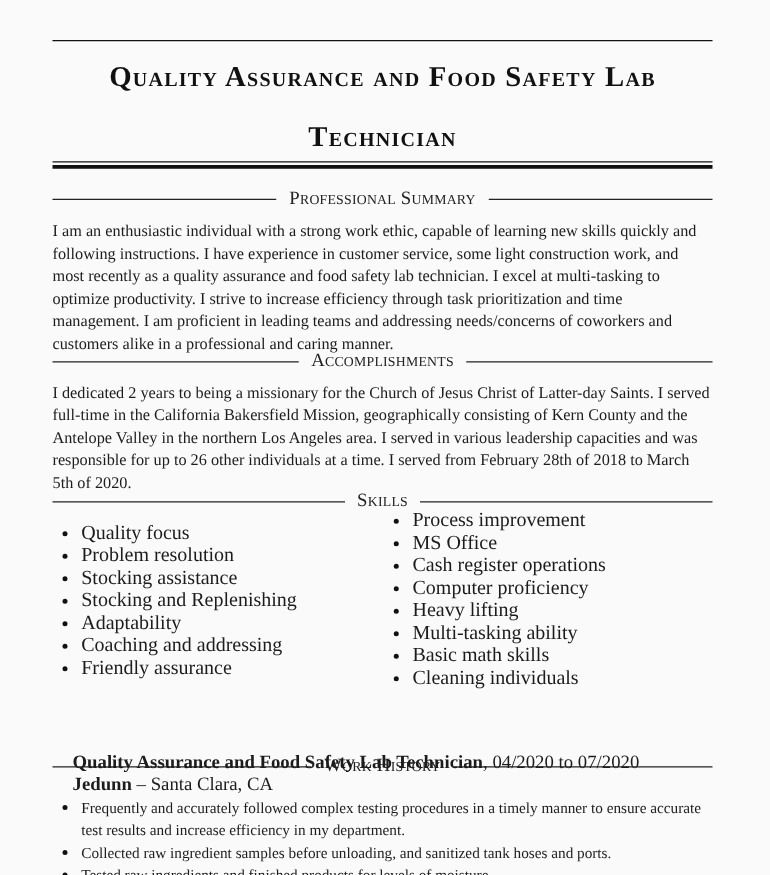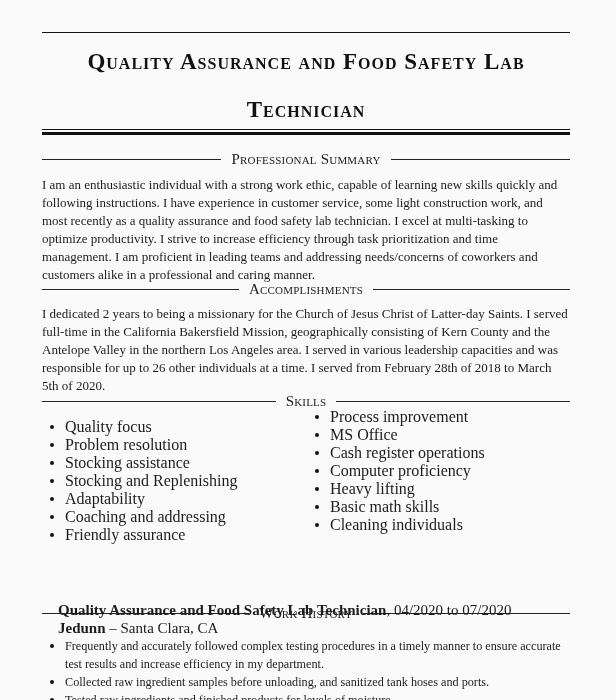--- a/index.html
+++ b/index.html
@@ -165,20 +165,21 @@
     <li>Adaptability</li>
     <li>Coaching and addressing</li>
     <li>Friendly assurance</li>
   </ul>
   <ul class="skills" style="left:265px; top:408px; width:263px;">
     <li>Process improvement</li>
     <li>MS Office</li>
     <li>Cash register operations</li>
     <li>Computer proficiency</li>
     <li>Heavy lifting</li>
+    <li>Multi-tasking ability</li>
     <li>Basic math skills</li>
     <li>Cleaning individuals</li>
   </ul>
 
   <div class="section-head" style="top:604px;">
     <span class="line"></span>
     <span class="label">Work History</span>
     <span class="line"></span>
   </div>
 

